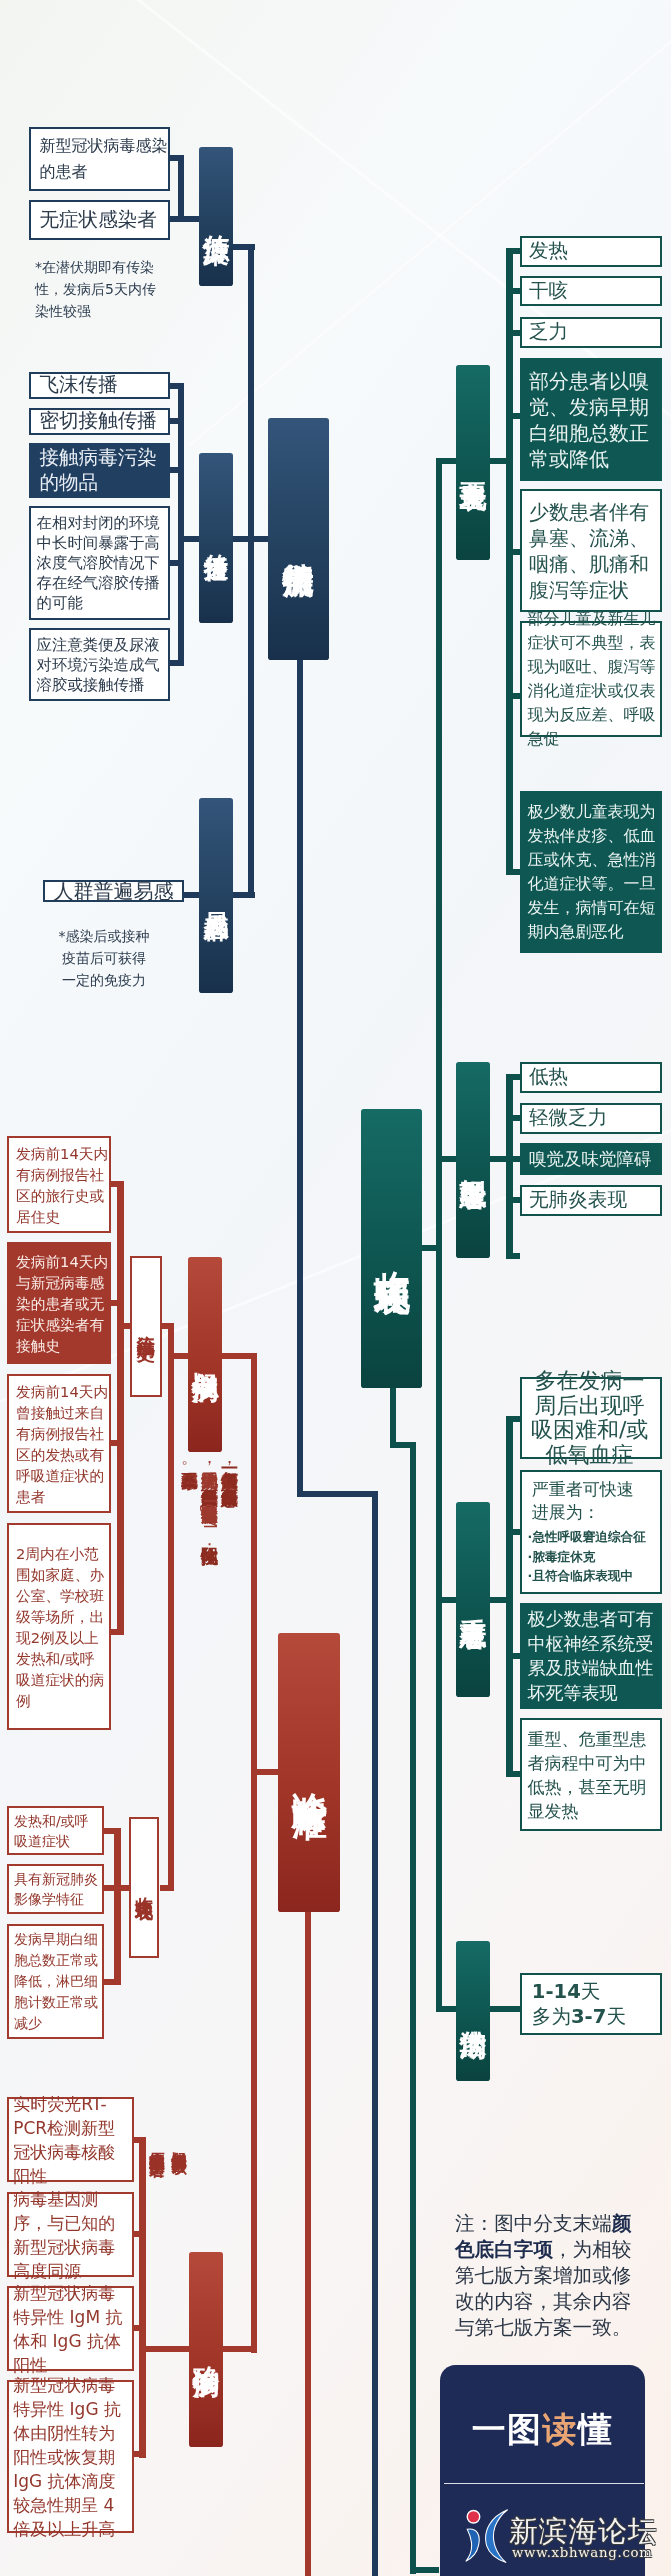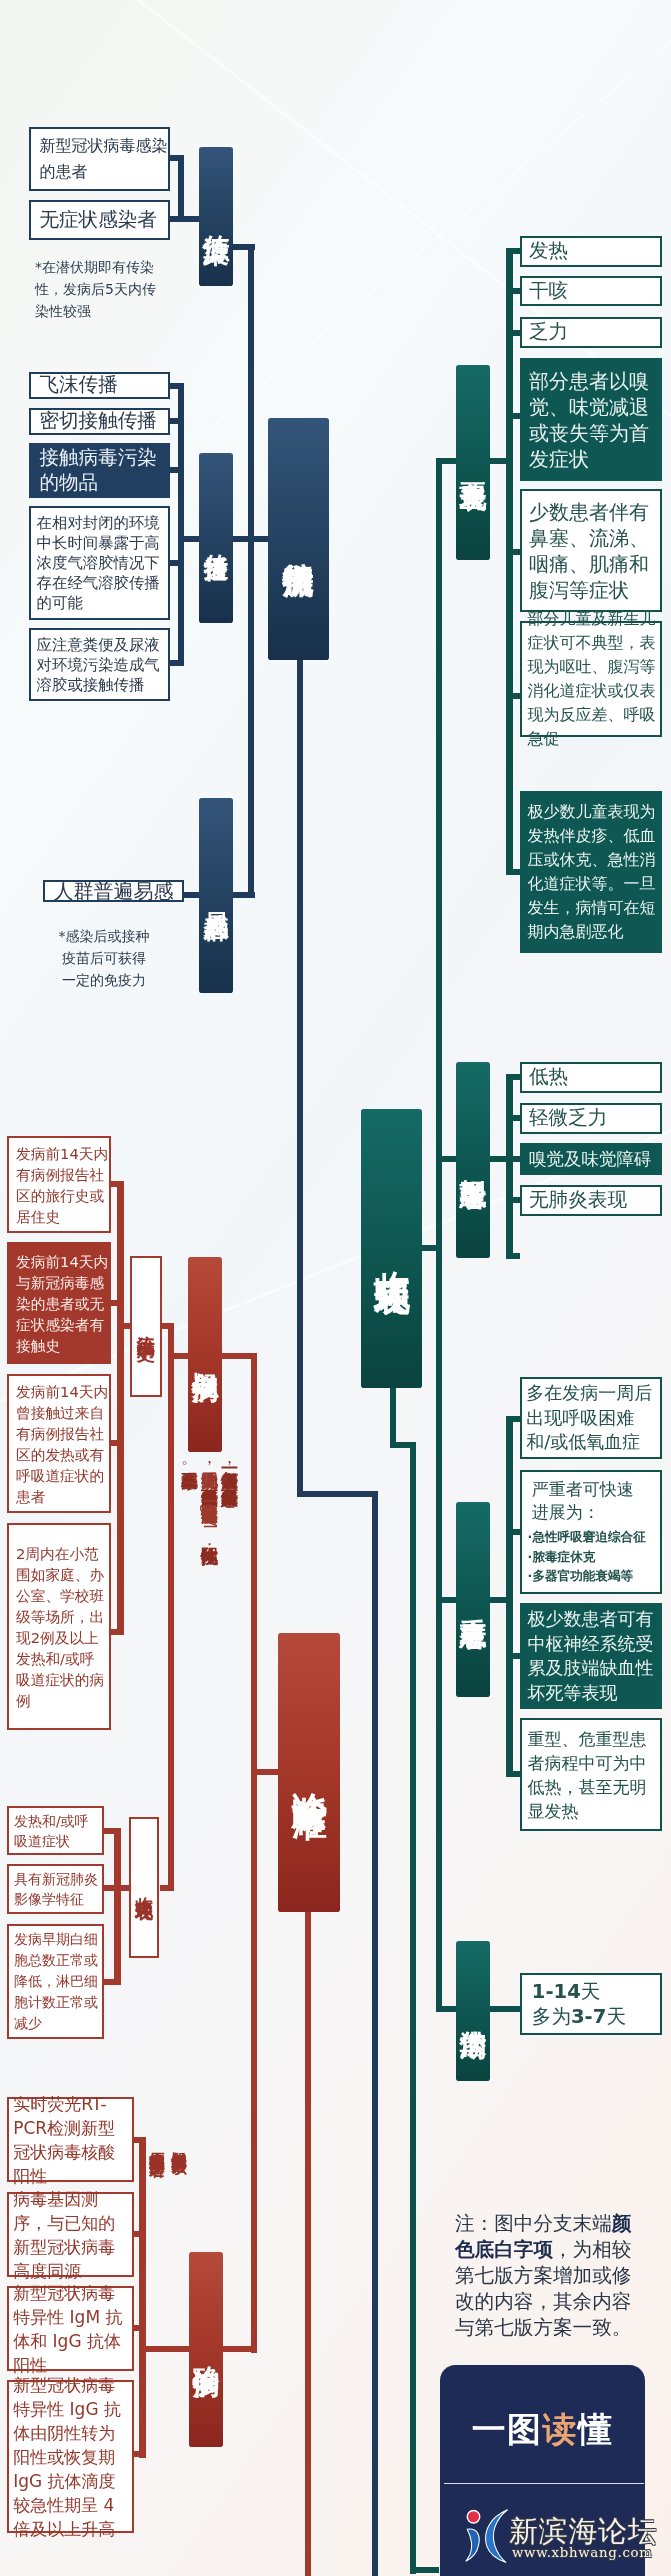--- a/index.html
+++ b/index.html
@@ -174,21 +174,21 @@
   <div class="box gnb" style="left:520px;top:236px;width:142px;height:31px;padding-left:7px;">
     <span class="t" style="font-size:19.6px;line-height:22.4px;">发热</span>
   </div>
   <div class="box gnb" style="left:520px;top:276px;width:142px;height:30px;padding-left:7px;">
     <span class="t" style="font-size:19.6px;line-height:22.4px;">干咳</span>
   </div>
   <div class="box gnb" style="left:520px;top:317px;width:142px;height:31px;padding-left:7px;">
     <span class="t" style="font-size:19.6px;line-height:22.4px;">乏力</span>
   </div>
   <div class="box gnf" style="left:520px;top:358px;width:142px;height:123px;padding-left:7px;">
-    <span class="t" style="font-size:20px;line-height:26px;">部分患者以嗅觉、味觉减退或丧失等为首发症状</span>
+    <span class="t" style="font-size:20px;line-height:26px;">部分患者以嗅觉、发病早期白细胞总数正常或降低</span>
   </div>
   <div class="box gnb" style="left:520px;top:489px;width:142px;height:123px;padding-left:7px;">
     <span class="t" style="font-size:20px;line-height:26px;">少数患者伴有鼻塞、流涕、咽痛、肌痛和腹泻等症状</span>
   </div>
   <div class="box gnb" style="left:520px;top:621px;width:142px;height:116px;padding-left:5.6px;">
     <span class="t" style="font-size:16px;line-height:24px;">部分儿童及新生儿症状可不典型，表现为呕吐、腹泻等消化道症状或仅表现为反应差、呼吸急促</span>
   </div>
   <div class="box gnf" style="left:520px;top:791px;width:142px;height:162px;padding-left:5.6px;">
     <span class="t" style="font-size:16px;line-height:24px;">极少数儿童表现为发热伴皮疹、低血压或休克、急性消化道症状等。一旦发生，病情可在短期内急剧恶化</span>
   </div>
@@ -206,27 +206,27 @@
     <span class="t" style="font-size:17.5px;line-height:21px;">嗅觉及味觉障碍</span>
   </div>
   <div class="box gnb" style="left:520px;top:1185px;width:142px;height:31px;padding-left:7px;">
     <span class="t" style="font-size:19.6px;line-height:22.4px;">无肺炎表现</span>
   </div>
 
   <div class="lbl lbl-gn" style="left:456px;top:1502px;width:34px;height:195px;font-size:26.6px;">
     <span style="letter-spacing:1.4px">重症患者</span>
   </div>
   <div class="box gnb" style="left:520px;top:1377px;width:142px;height:82px;padding:0 7px 0 4.2px;">
-    <span class="t" style="font-size:18px;line-height:24.5px;">多在发病一周后出现呼吸困难和/或低氧血症</span>
+    <span class="t" style="font-size:22px;line-height:24.5px;text-align:center;">多在发病一周后出现呼吸困难和/或低氧血症</span>
   </div>
   <div class="box gnb" style="left:520px;top:1470px;width:142px;height:124px;padding-left:5.6px;flex-direction:column;align-items:flex-start;justify-content:center;">
     <span style="display:block;width:105px;padding-left:4.2px;font-size:17px;line-height:23px;margin-bottom:2.8px;">严重者可快速进展为：</span>
     <span class="b" style="display:block;font-size:12.6px;line-height:19.6px;">·急性呼吸窘迫综合征</span>
     <span class="b" style="display:block;font-size:12.6px;line-height:19.6px;">·脓毒症休克</span>
-    <span class="b" style="display:block;font-size:12.6px;line-height:19.6px;">·多器官功能衰竭等</span>
+    <span class="b" style="display:block;font-size:12.6px;line-height:19.6px;">·且符合临床表现中</span>
   </div>
   <div class="box gnf" style="left:520px;top:1603px;width:142px;height:106px;padding-left:5.6px;">
     <span class="t" style="font-size:18px;line-height:24.5px;">极少数患者可有中枢神经系统受累及肢端缺血性坏死等表现</span>
   </div>
   <div class="box gnb" style="left:520px;top:1718px;width:142px;height:113px;padding:0 11.2px 0 5.6px;">
     <span class="t" style="font-size:17px;line-height:24px;">重型、危重型患者病程中可为中低热，甚至无明显发热</span>
   </div>
 
   <div class="lbl lbl-gn" style="left:456px;top:1941px;width:34px;height:140px;font-size:26.6px;">
     <span style="letter-spacing:1.4px">潜伏期</span>

